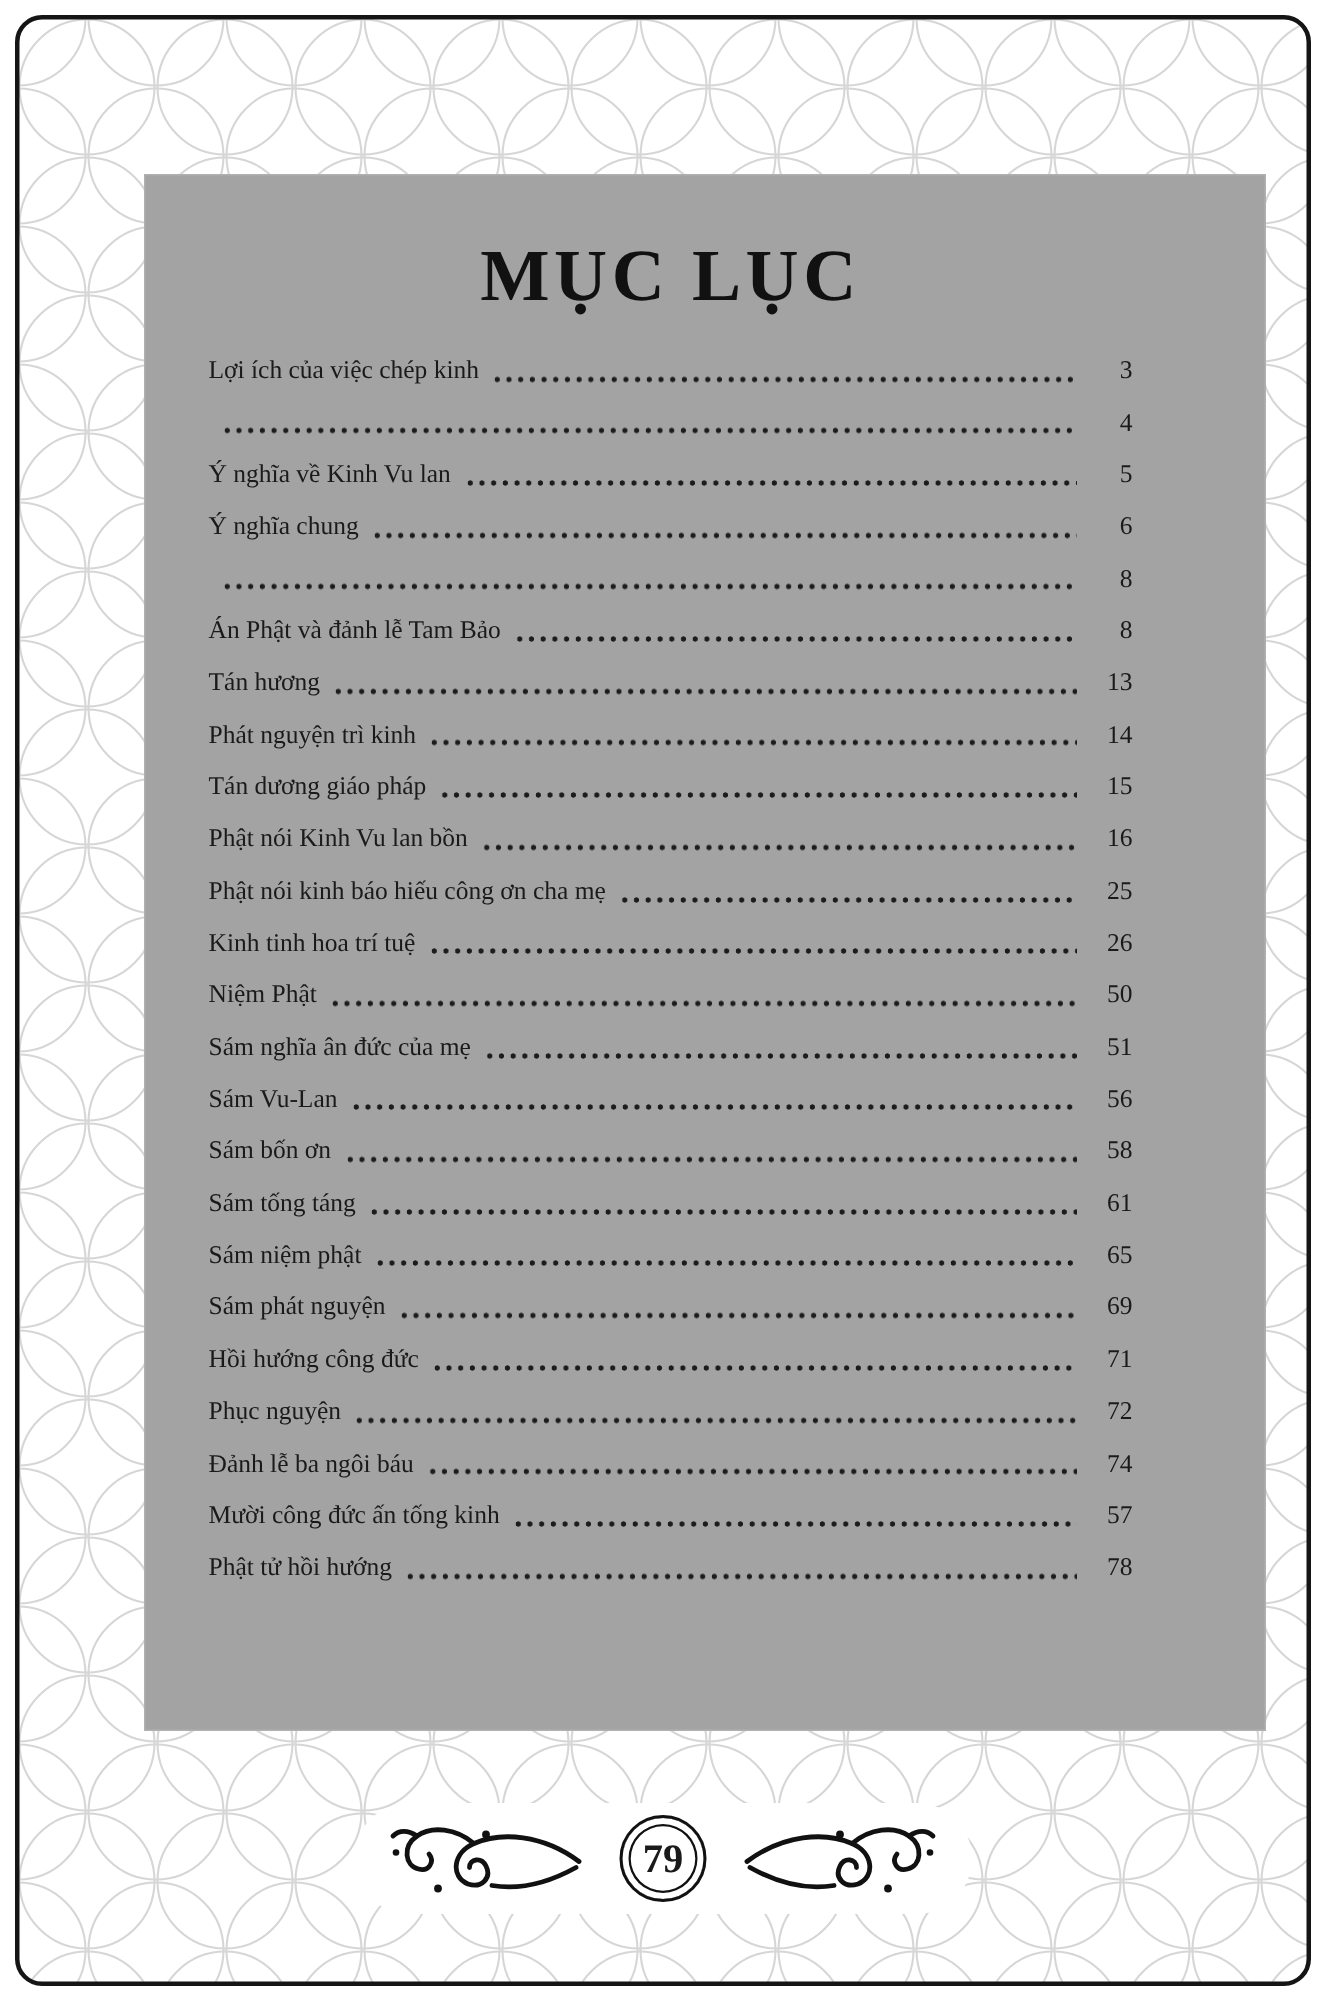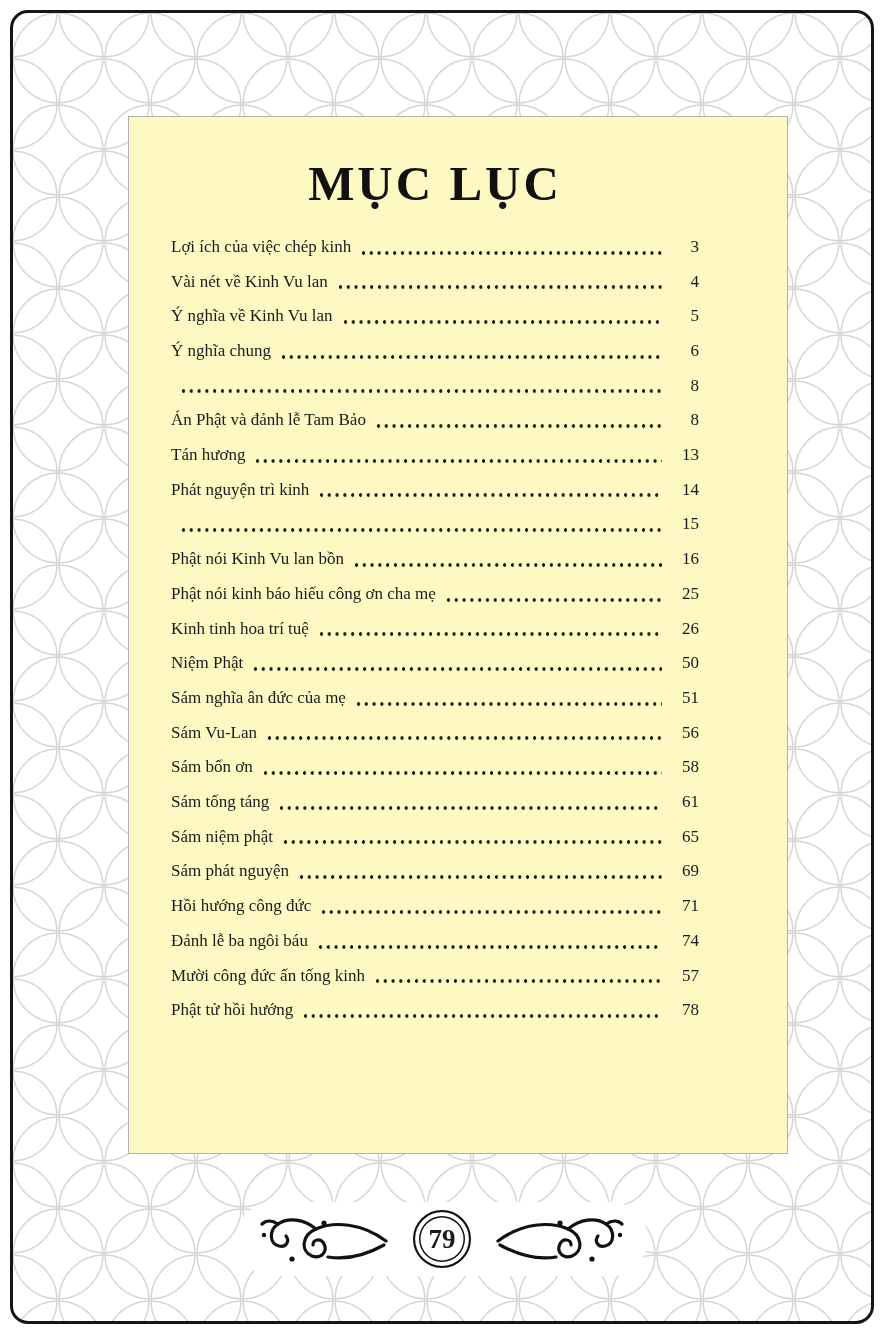--- a/index.html
+++ b/index.html
@@ -28,23 +28,23 @@
     position: absolute;
     left: 10px; top: 10px;
     width: 864px; height: 1314px;
     border: 3px solid #151515;
     border-radius: 18px;
     pointer-events: none;
   }
   
   .inner-box {
     position: absolute;
-    left: 128px; top: 116px;
-    width: 660px; height: 1038px;
-    background: #fef9c3;
+    left: 96px; top: 116px;
+    width: 748px; height: 1038px;
+    background: #a3a3a3;
     border: 1px solid #b0b0b0;
     padding: 38px 88px 0 42px;
   }
   .page-title {
     margin: 0 0 16px 0;
     text-align: center;
     font-size: 49px;
     font-weight: 700;
     letter-spacing: 3px;
     line-height: 1.2;
@@ -129,21 +129,20 @@
 
     <div class="toc">
 
         <div class="toc-row">
           <span class="toc-title">Lợi ích của việc chép kinh</span>
           <span class="toc-dots"></span>
           <span class="toc-page">3</span>
         </div>
 
         <div class="toc-row">
-          <span class="toc-title">Vài nét về Kinh Vu lan</span>
           <span class="toc-dots"></span>
           <span class="toc-page">4</span>
         </div>
 
         <div class="toc-row">
           <span class="toc-title">Ý nghĩa về Kinh Vu lan</span>
           <span class="toc-dots"></span>
           <span class="toc-page">5</span>
         </div>
 
@@ -170,20 +169,21 @@
           <span class="toc-page">13</span>
         </div>
 
         <div class="toc-row">
           <span class="toc-title">Phát nguyện trì kinh</span>
           <span class="toc-dots"></span>
           <span class="toc-page">14</span>
         </div>
 
         <div class="toc-row">
+          <span class="toc-title">Tán dương giáo pháp</span>
           <span class="toc-dots"></span>
           <span class="toc-page">15</span>
         </div>
 
         <div class="toc-row">
           <span class="toc-title">Phật nói Kinh Vu lan bồn</span>
           <span class="toc-dots"></span>
           <span class="toc-page">16</span>
         </div>
 
@@ -241,20 +241,25 @@
           <span class="toc-dots"></span>
           <span class="toc-page">69</span>
         </div>
 
         <div class="toc-row">
           <span class="toc-title">Hồi hướng công đức</span>
           <span class="toc-dots"></span>
           <span class="toc-page">71</span>
         </div>
 
+        <div class="toc-row">
+          <span class="toc-title">Phục nguyện</span>
+          <span class="toc-dots"></span>
+          <span class="toc-page">72</span>
+        </div>
 
         <div class="toc-row">
           <span class="toc-title">Đảnh lễ ba ngôi báu</span>
           <span class="toc-dots"></span>
           <span class="toc-page">74</span>
         </div>
 
         <div class="toc-row">
           <span class="toc-title">Mười công đức ấn tống kinh</span>
           <span class="toc-dots"></span>

